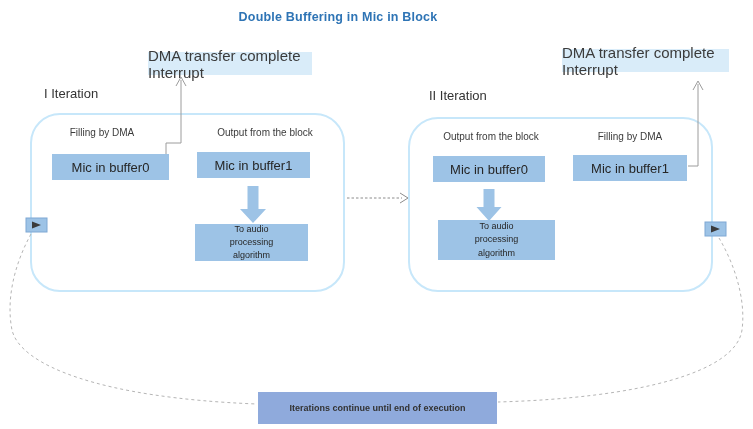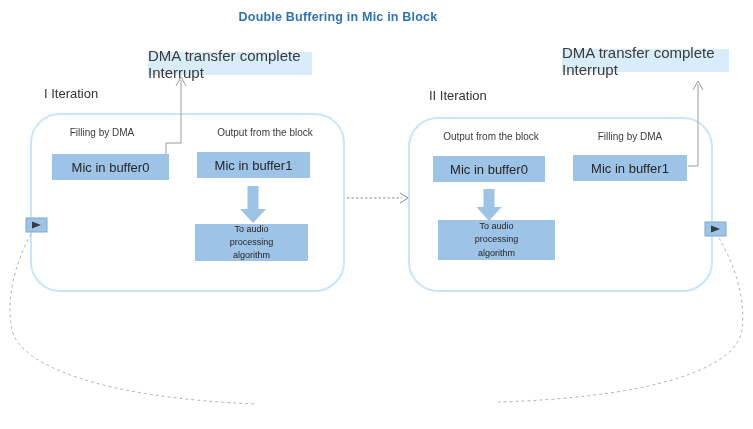--- a/index.html
+++ b/index.html
@@ -94,20 +94,21 @@
   <div class="section-label lbl-c2-filling">Filling by DMA</div>
 
   <div class="buffer-box buf-c1-0">Mic in buffer0</div>
   <div class="buffer-box buf-c1-1">Mic in buffer1</div>
   <div class="buffer-box buf-c2-0">Mic in buffer0</div>
   <div class="buffer-box buf-c2-1">Mic in buffer1</div>
 
   <div class="processing-box proc-c1">To audio processing algorithm</div>
   <div class="processing-box proc-c2">To audio processing algorithm</div>
 
+  <div class="footer-box">Iterations continue until end of execution</div>
 
   <svg class="overlay" width="753" height="429" viewBox="0 0 753 429">
 
     <g stroke="var(--arrow-gray)" stroke-width="1" fill="none">
       <polyline points="166,154 166,143 181,143 181,80"></polyline>
       <polyline points="176,86 181,77 186,86"></polyline>
     </g>
 
     <g stroke="var(--arrow-gray)" stroke-width="1" fill="none">
       <polyline points="688,166 698,166 698,84"></polyline>

